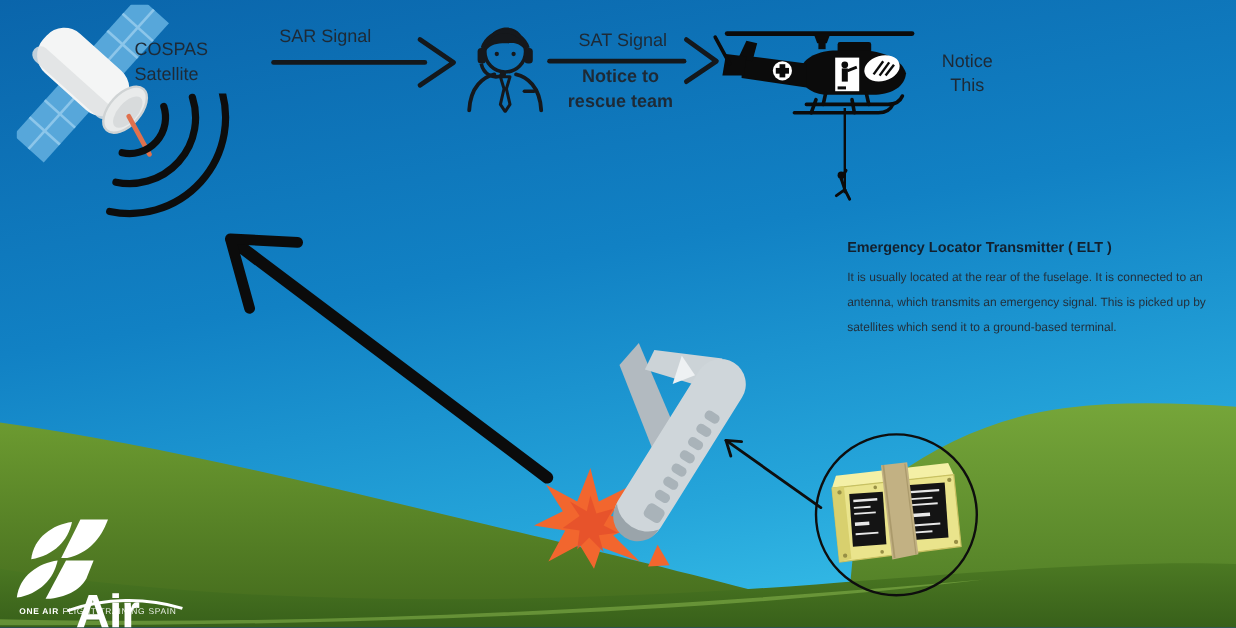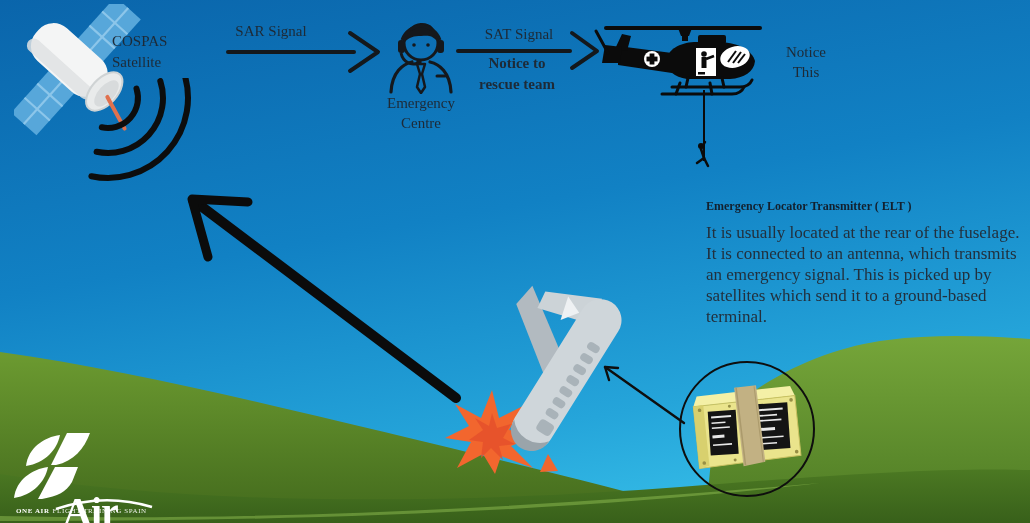--- a/index.html
+++ b/index.html
@@ -1,28 +1,28 @@
 <!DOCTYPE html>
 <html><head>
 <meta charset="utf-8">
 <style>
   html,body{margin:0;padding:0;background:#222;}
   #scene{
     position:relative;width:1030px;height:523px;overflow:hidden;
-    font-family:Liberation Serif, serif;
+    font-family:Liberation Sans, sans-serif;
     background:linear-gradient(170deg,#0a65ab 0%,#1181c4 42%,#25a5da 74%,#3ec9ee 100%);
   }
   .abs{position:absolute;}
   .label{position:absolute;color:#1e2a36;font-size:15px;line-height:20px;text-align:center;}
   .label .ln{white-space:nowrap;}
   .left-align{text-align:left;}
   .bold{font-weight:700;}
   #elt-text{position:absolute;left:706px;top:199px;width:322px;color:#22303d;}
   #elt-title{font-size:12px;font-weight:700;color:#13202e;white-space:nowrap;}
-  #elt-body{margin-top:8px;font-size:17px;line-height:21px;}
+  #elt-body{margin-top:8px;font-size:10px;line-height:21px;}
   #logo-tagline{position:absolute;left:16px;top:507px;color:#ffffff;font-size:7px;letter-spacing:.6px;white-space:nowrap;}
   #logo-tagline .rest{font-weight:400;opacity:.9;margin-left:3px;}
 </style>
 </head>
 <body>
 
 <div id="scene">
 
   <svg class="abs" style="left:0;top:0" width="1030" height="523" viewBox="0 0 1030 523">
     <defs>
@@ -101,24 +101,20 @@
     <path d="M21,24 A20,20 0 0 1 59,24" fill="none" stroke="#15181c" stroke-width="3"></path>
     <rect x="17" y="24" width="7" height="13" rx="3" fill="#15181c"></rect>
     <rect x="56" y="24" width="7" height="13" rx="3" fill="#15181c"></rect>
     <path d="M20,37 C22,46 30,50 37,47" fill="none" stroke="#15181c" stroke-width="3"></path>
     <circle cx="38" cy="46" r="2.6" fill="#15181c"></circle>
     <path d="M10,76 C11,56 22,48 31,46" fill="none" stroke="#15181c" stroke-width="3.2" stroke-linecap="round"></path>
     <path d="M49,46 C58,48 69,56 70,76" fill="none" stroke="#15181c" stroke-width="3.2" stroke-linecap="round"></path>
     <path d="M36,48 L44,48 L41,58 L44,71 L40,77 L36,71 L39,58 Z" fill="none" stroke="#15181c" stroke-width="2.5" stroke-linejoin="round"></path>
     <line x1="56" y1="60" x2="64" y2="60" stroke="#15181c" stroke-width="3" stroke-linecap="round"></line>
   </svg>
-  <div class="label" style="left:356px;top:93px;width:130px;">
-    <div class="ln">Emergency</div>
-    <div class="ln">Centre</div>
-  </div>
 
   <svg class="abs" style="left:452px;top:25px" width="155" height="55" viewBox="0 0 155 55">
     <g stroke="#14181c" stroke-width="4" fill="none" stroke-linecap="round" stroke-linejoin="round">
       <line x1="6" y1="26" x2="118" y2="26"></line>
       <polyline points="120,8 145,26 120,43"></polyline>
     </g>
   </svg>
   <div class="label" style="left:454px;top:24px;width:130px;">
     <div class="ln">SAT Signal</div>
   </div>

